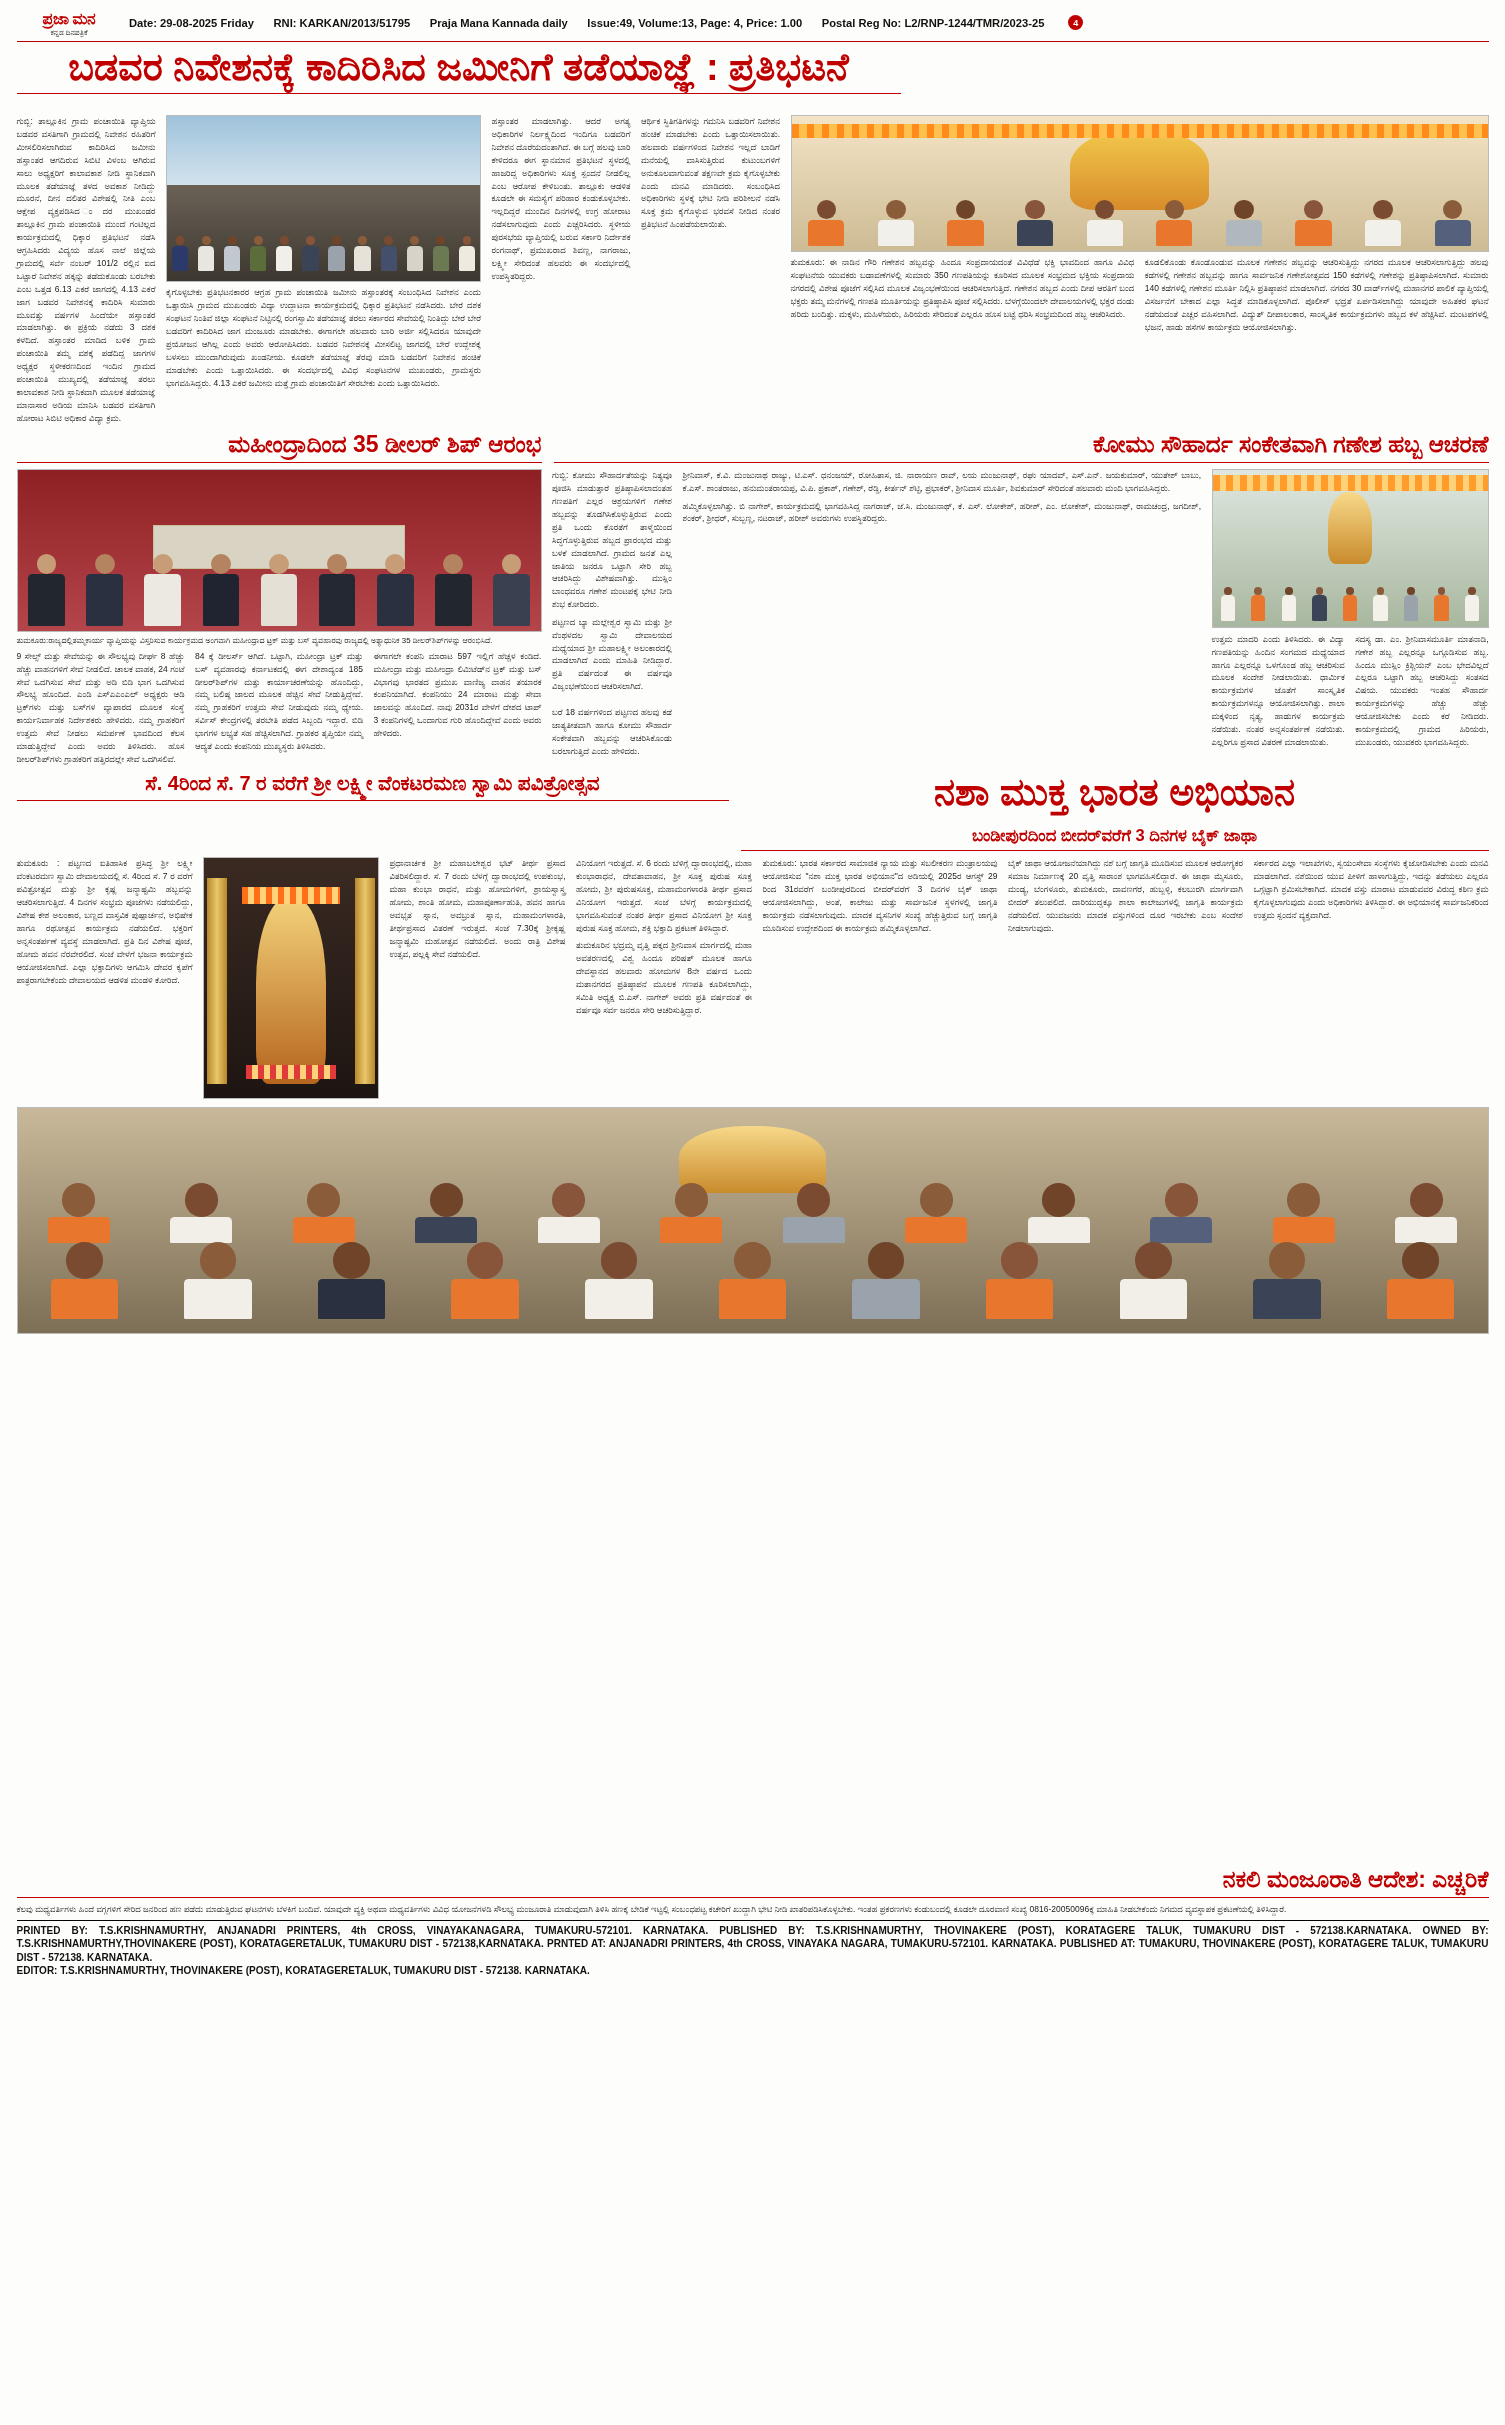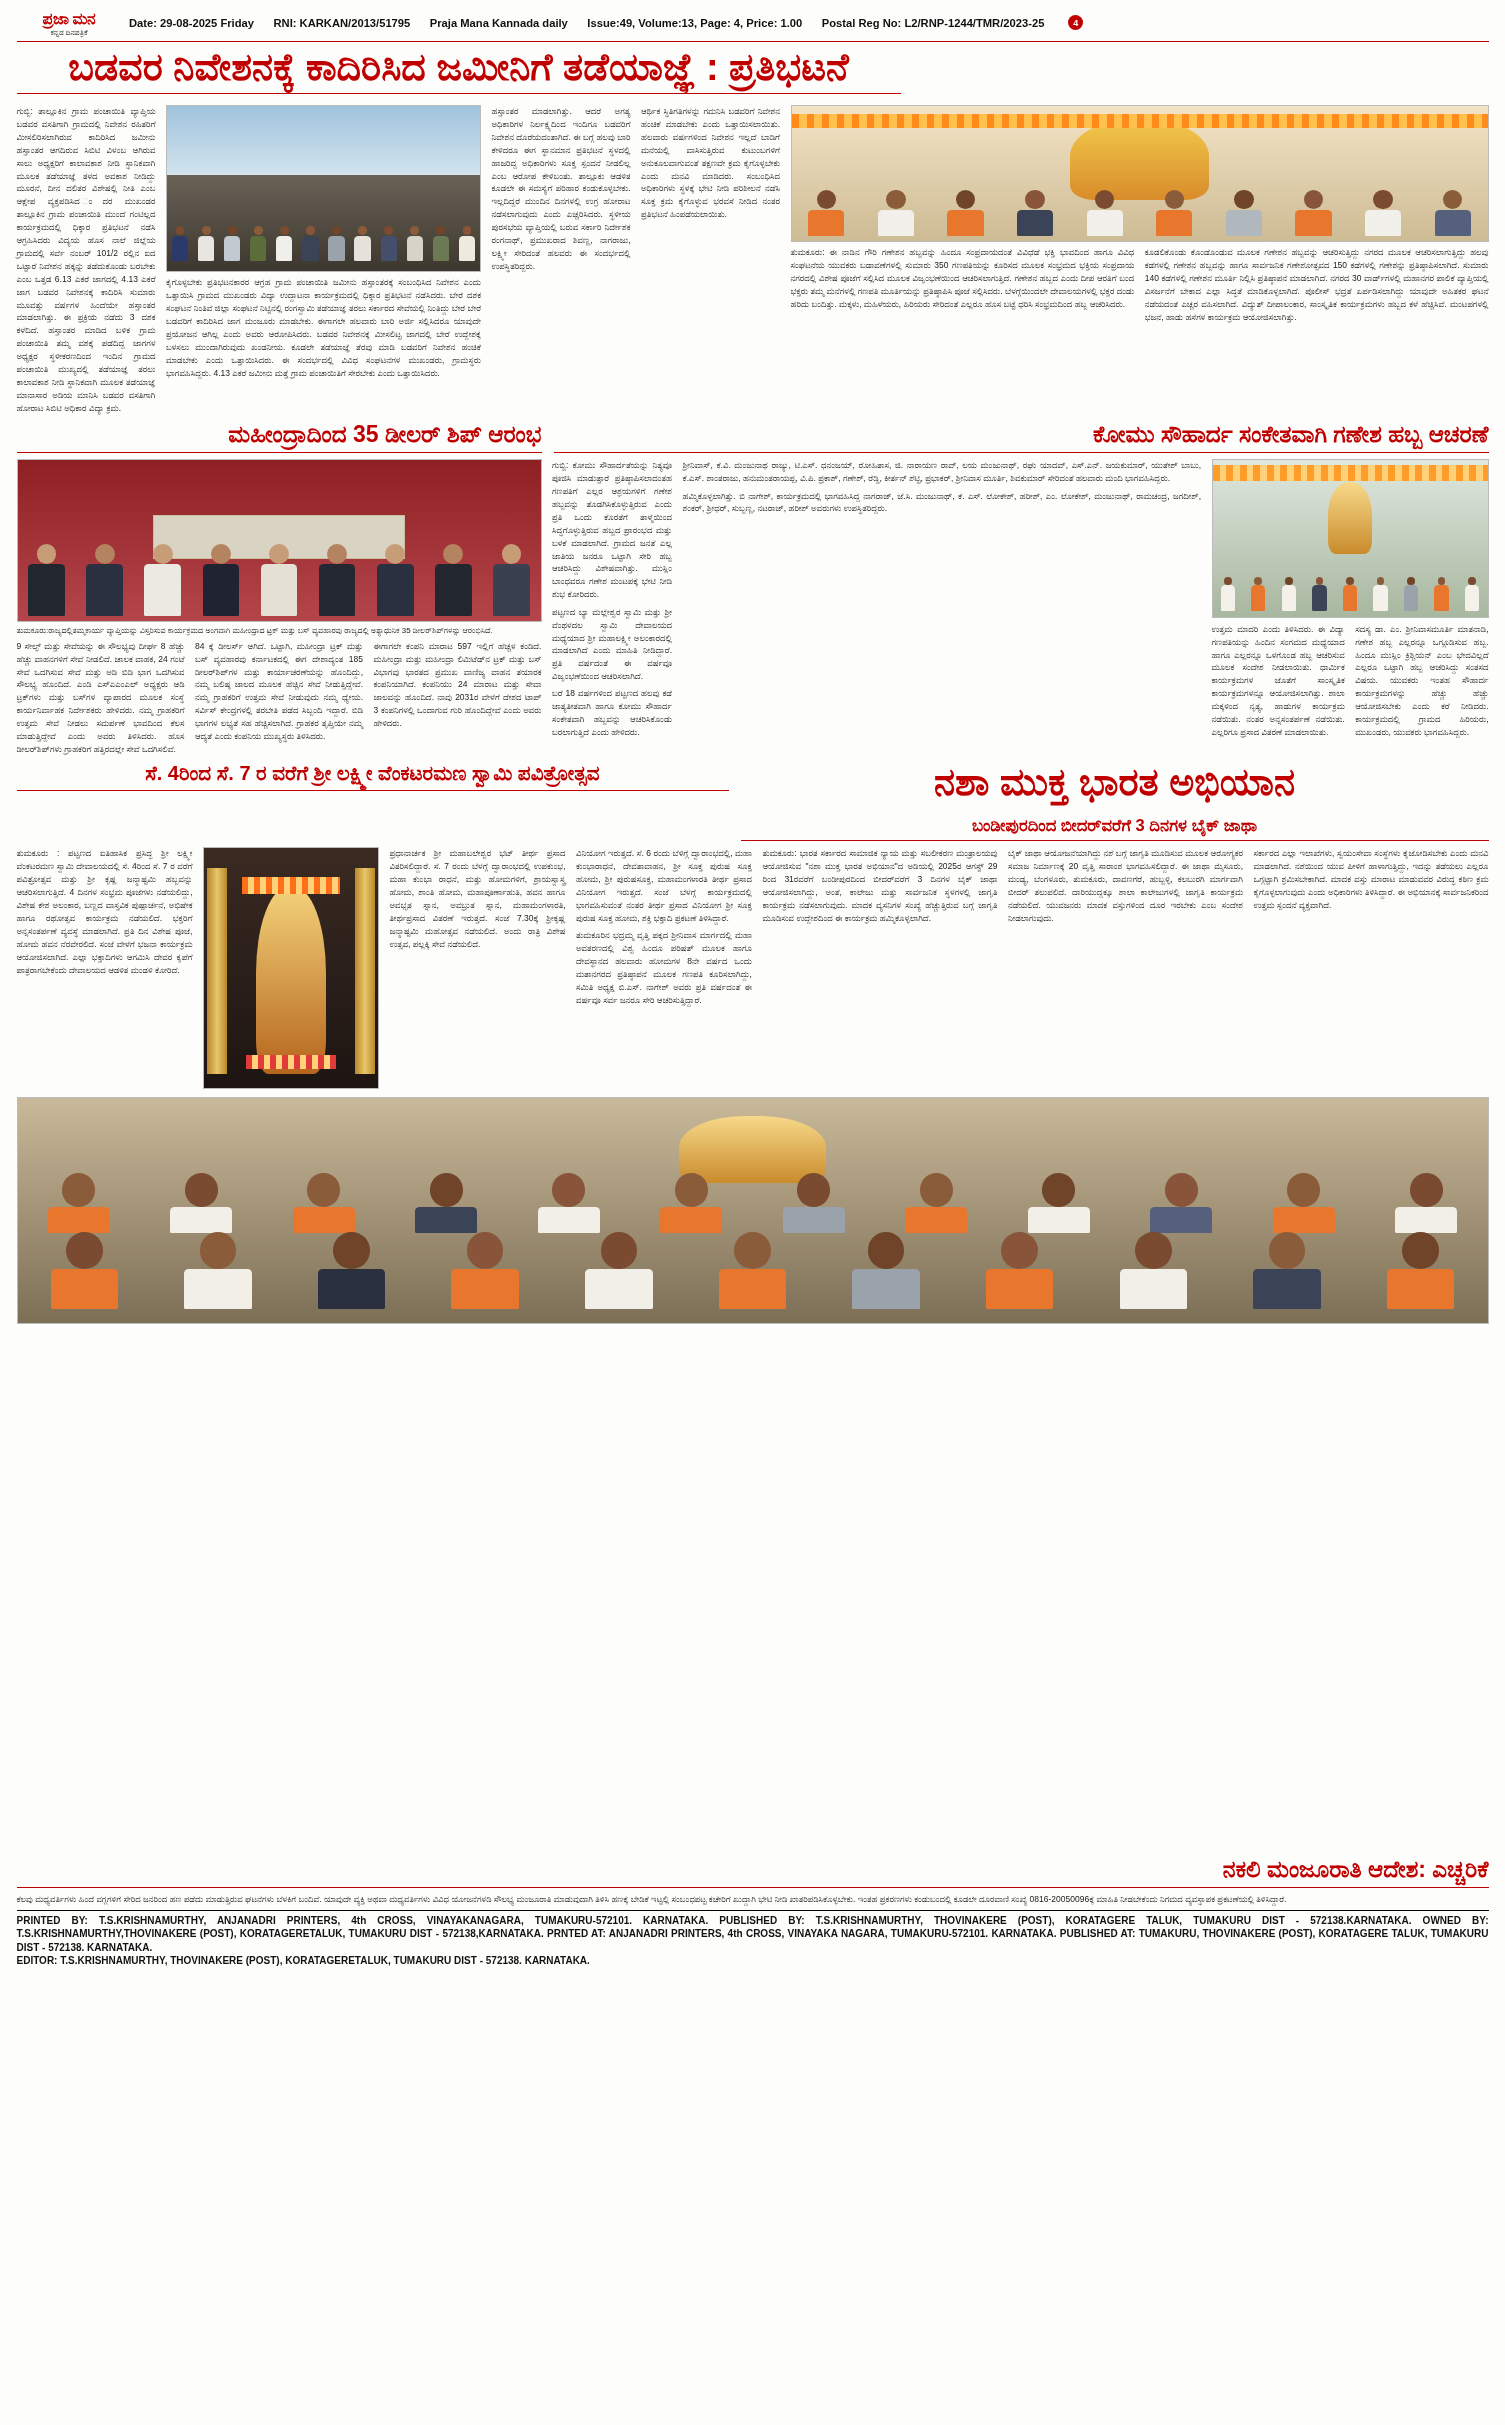--- a/index.html
+++ b/index.html
@@ -68,21 +68,21 @@
     </div>
   </div>
 
   <div style="display:flex;gap:12px;margin-top:6px;">
     <div style="flex:0 0 884px;">
       <div class="hl hl-xl">ಬಡವರ ನಿವೇಶನಕ್ಕೆ ಕಾದಿರಿಸಿದ ಜಮೀನಿಗೆ ತಡೆಯಾಜ್ಞೆ : ಪ್ರತಿಭಟನೆ</div>
       <hr class="rule-thick">
     </div>
   </div>
 
-  <div class="cols" style="margin-top:6px;">
+  <div class="cols" style="margin-top:16px;">
 
     <div class="col" style="flex:0 0 139px;">
       <div class="txt">ಗುಬ್ಬಿ: ತಾಲ್ಲೂಕಿನ ಗ್ರಾಮ ಪಂಚಾಯಿತಿ ವ್ಯಾಪ್ತಿಯ ಬಡವರ ವಸತಿಗಾಗಿ ಗ್ರಾಮದಲ್ಲಿ ನಿವೇಶನ ರಹಿತರಿಗೆ ಮೀಸಲಿರಿಸಲಾಗಿರುವ ಕಾದಿರಿಸಿದ ಜಮೀನು ಹಸ್ತಾಂತರ ಆಗದಿರುವ ಸಿಬಿಟಿ ವಿಳಂಬ ಆಗಿರುವ ಸಾಲು ಅಧ್ಯಕ್ಷರಿಗೆ ಕಾಲಾವಕಾಶ ನೀಡಿ ಸ್ಥಾನಿಕವಾಗಿ ಮೂಲಕ ತಡೆಯಾಜ್ಞೆ ತಳದ ಅವಕಾಶ ನೀಡಿದ್ದು ಮೂರನೆ, ದೀನ ದಲಿತರ ವಿಶೇಷಲ್ಲಿ ನೀತಿ ಎಂಬ ಆಕ್ಷೇಪ ವ್ಯಕ್ತಪಡಿಸಿದ ಂದರ ಮುಖಂಡರ ತಾಲ್ಲೂಕಿನ ಗ್ರಾಮ ಪಂಚಾಯಿತಿ ಮುಂದೆ ಗಂಟಿಲ್ಲದ ಕಾರ್ಯಕ್ರಮದಲ್ಲಿ ಧಿಕ್ಕಾರ ಪ್ರತಿಭಟನೆ ನಡೆಸಿ ಆಗ್ರಹಿಸಿದರು ವಿದ್ಯಯ ಹೊಸ ನಾಲೆ ಜಿಲ್ಲೆಯ ಗ್ರಾಮದಲ್ಲಿ ಸರ್ವೆ ನಂಬರ್ 101/2 ರಲ್ಲಿನ ಐದ ಒಟ್ಟಾರೆ ನಿವೇಶನ ಹಕ್ಕನ್ನು ತಡೆದುಕೊಂಡು ಬರಬೇಕು ಎಂಬ ಒತ್ತಡ 6.13 ಎಕರೆ ಜಾಗದಲ್ಲಿ 4.13 ಎಕರೆ ಜಾಗ ಬಡವರ ನಿವೇಶನಕ್ಕೆ ಕಾದಿರಿಸಿ ಸುಮಾರು ಮೂವತ್ತು ವರ್ಷಗಳ ಹಿಂದೆಯೇ ಹಸ್ತಾಂತರ ಮಾಡಲಾಗಿತ್ತು. ಈ ಪ್ರಕ್ರಿಯೆ ನಡೆದು 3 ದಶಕ ಕಳೆದಿದೆ. ಹಸ್ತಾಂತರ ಮಾಡಿದ ಬಳಿಕ ಗ್ರಾಮ ಪಂಚಾಯಿತಿ ತಮ್ಮ ವಶಕ್ಕೆ ಪಡೆದಿದ್ದ ಜಾಗಗಳ ಅಧ್ಯಕ್ಷರ ಸ್ಥಳೀಕರಣದಿಂದ ಇಂದಿನ ಗ್ರಾಮದ ಪಂಚಾಯಿತಿ ಮುಖ್ಯದಲ್ಲಿ ತಡೆಯಾಜ್ಞೆ ತರಲು ಕಾಲಾವಕಾಶ ನೀಡಿ ಸ್ಥಾನಿಕವಾಗಿ ಮೂಲಕ ತಡೆಯಾಜ್ಞೆ ಮಾನಾಸಾರ ಅಡಿಯ ಮಾನಿಸಿ ಬಡವರ ವಸತಿಗಾಗಿ ಹೋರಾಟ ಸಿಬಿಟಿ ಅಧಿಕಾರ ವಿದ್ಯಾ ಕ್ರಮ.</div>
     </div>
 
     <div class="col" style="flex:0 0 315px;">
       <div class="photo" style="height:165px;">
         <div class="ph-inner">
           <div class="sky"></div>
               <div class="ground"></div>
@@ -277,21 +277,21 @@
             </div>
         <div class="col">
               <div class="txt">ಈಗಾಗಲೇ ಕಂಪನಿ ಮಾರಾಟ 597 ಇಲ್ಲಿಗೆ ಹೆಚ್ಚಳ ಕಂಡಿದೆ. ಮಹೀಂದ್ರಾ ಮತ್ತು ಮಹೀಂದ್ರಾ ಲಿಮಿಟೆಡ್‌ನ ಟ್ರಕ್ ಮತ್ತು ಬಸ್ ವಿಭಾಗವು ಭಾರತದ ಪ್ರಮುಖ ವಾಣಿಜ್ಯ ವಾಹನ ತಯಾರಕ ಕಂಪನಿಯಾಗಿದೆ. ಕಂಪನಿಯು 24 ಮಾರಾಟ ಮತ್ತು ಸೇವಾ ಜಾಲವನ್ನು ಹೊಂದಿದೆ. ನಾವು 2031ರ ವೇಳೆಗೆ ದೇಶದ ಟಾಪ್ 3 ಕಂಪನಿಗಳಲ್ಲಿ ಒಂದಾಗುವ ಗುರಿ ಹೊಂದಿದ್ದೇವೆ ಎಂದು ಅವರು ಹೇಳಿದರು.</div>
             </div>
       </div>
     </div>
 
     <div class="col" style="flex:0 0 120px;">
       <div class="txt">ಗುಬ್ಬಿ: ಕೋಮು ಸೌಹಾರ್ದತೆಯನ್ನು ನಿತ್ಯವೂ ಪೂಜಿಸಿ ಮಾಡುತ್ತಾರೆ ಪ್ರತಿಷ್ಠಾಪಿಸಲಾದಂತಹ ಗಣಪತಿಗೆ ಎಲ್ಲರ ಆಶ್ರಯಗಳಿಗೆ ಗಣೇಶ ಹಬ್ಬವನ್ನು ತೊಡಗಿಸಿಕೊಳ್ಳುತ್ತಿರುವ ಎಂದು ಪ್ರತಿ ಒಂದು ಕೊರತೆಗೆ ತಾಳ್ಮೆಯಿಂದ ಸಿದ್ಧಗೊಳ್ಳುತ್ತಿರುವ ಹಬ್ಬದ ಪ್ರಾರಂಭದ ಮತ್ತು ಬಳಕೆ ಮಾಡಲಾಗಿದೆ. ಗ್ರಾಮದ ಜನತೆ ಎಲ್ಲ ಜಾತಿಯ ಜನರೂ ಒಟ್ಟಾಗಿ ಸೇರಿ ಹಬ್ಬ ಆಚರಿಸಿದ್ದು ವಿಶೇಷವಾಗಿತ್ತು. ಮುಸ್ಲಿಂ ಬಾಂಧವರೂ ಗಣೇಶ ಮಂಟಪಕ್ಕೆ ಭೇಟಿ ನೀಡಿ ಶುಭ ಕೋರಿದರು.</div>
       <div class="txt" style="margin-top:4.5px;">ಪಟ್ಟಣದ ಬ್ಯಾ ಮಲ್ಲೇಶ್ವರ ಸ್ವಾಮಿ ಮತ್ತು ಶ್ರೀ ವೆಂಥಳದಲ ಸ್ವಾಮಿ ದೇವಾಲಯದ ಮಧ್ಯೆಯಾದ ಶ್ರೀ ಮಹಾಲಕ್ಷ್ಮೀ ಅಲಂಕಾರದಲ್ಲಿ ಮಾಡಲಾಗಿದೆ ಎಂದು ಮಾಹಿತಿ ನೀಡಿದ್ದಾರೆ. ಪ್ರತಿ ವರ್ಷದಂತೆ ಈ ವರ್ಷವೂ ವಿಜೃಂಭಣೆಯಿಂದ ಆಚರಿಸಲಾಗಿದೆ.</div>
-      <div class="txt" style="margin-top:4px;">ಬರೆ 18 ವರ್ಷಗಳಿಂದ ಪಟ್ಟಣದ ಹಲವು ಕಡೆ ಜಾತ್ಯತೀತವಾಗಿ ಹಾಗೂ ಕೋಮು ಸೌಹಾರ್ದ ಸಂಕೇತವಾಗಿ ಹಬ್ಬವನ್ನು ಆಚರಿಸಿಕೊಂಡು ಬರಲಾಗುತ್ತಿದೆ ಎಂದು ಹೇಳಿದರು.</div>
+      <div class="txt" style="margin-top:13px;">ಬರೆ 18 ವರ್ಷಗಳಿಂದ ಪಟ್ಟಣದ ಹಲವು ಕಡೆ ಜಾತ್ಯತೀತವಾಗಿ ಹಾಗೂ ಕೋಮು ಸೌಹಾರ್ದ ಸಂಕೇತವಾಗಿ ಹಬ್ಬವನ್ನು ಆಚರಿಸಿಕೊಂಡು ಬರಲಾಗುತ್ತಿದೆ ಎಂದು ಹೇಳಿದರು.</div>
     </div>
     <div class="col" style="flex:1;">
       <div class="txt">ಶ್ರೀನಿವಾಸ್, ಕೆ.ವಿ. ಮಂಜುನಾಥ ರಾಜ್ಯು, ಟಿ.ಎಸ್. ಧನಂಜಯ್, ರೋಹಿತಾಸ, ಜಿ. ನಾರಾಯಣ ರಾವ್, ಲಯ ಮಂಜುನಾಥ್, ರಘು ಯಾದವ್, ಎಸ್.ಎನ್. ಜಯಕುಮಾರ್, ಯುತೇಶ್ ಬಾಬು, ಕೆ.ಎಸ್. ಶಾಂತರಾಜು, ಹನುಮಂತರಾಯಪ್ಪ, ವಿ.ಪಿ. ಪ್ರಕಾಶ್, ಗಣೇಶ್, ರೆಡ್ಡಿ, ಕೀರ್ತನ್ ಶೆಟ್ಟಿ, ಪ್ರಭಾಕರ್, ಶ್ರೀನಿವಾಸ ಮೂರ್ತಿ, ಶಿವಕುಮಾರ್ ಸೇರಿದಂತೆ ಹಲವಾರು ಮಂದಿ ಭಾಗವಹಿಸಿದ್ದರು.</div>
       <div class="txt" style="margin-top:4.5px;">ಹಮ್ಮಿಕೊಳ್ಳಲಾಗಿತ್ತು. ಬಿ ನಾಗೇಶ್, ಕಾರ್ಯಕ್ರಮದಲ್ಲಿ ಭಾಗವಹಿಸಿದ್ದ ನಾಗರಾಜ್, ಜೆ.ಸಿ. ಮಂಜುನಾಥ್, ಕೆ. ಎಸ್. ಲೋಕೇಶ್, ಹರೀಶ್, ಎಂ. ಲೋಕೇಶ್, ಮಂಜುನಾಥ್, ರಾಮಚಂದ್ರ, ಜಗದೀಶ್, ಶಂಕರ್, ಶ್ರೀಧರ್, ಸುಬ್ಬಣ್ಣ, ನಟರಾಜ್, ಹರೀಶ್ ಅವರುಗಳು ಉಪಸ್ಥಿತರಿದ್ದರು.</div>
     </div>
     <div class="col" style="flex:0 0 277px;">
       <div class="photo" style="height:157px;">
         <div class="ph-inner">
           <div style="position:absolute;inset:0;background:linear-gradient(#dfe7df,#a8b79f);"></div>
           <div class="idol" style="left:42%;width:16%;top:14%;bottom:40%;background:linear-gradient(#f7d98a,#c98b2c);"></div>

